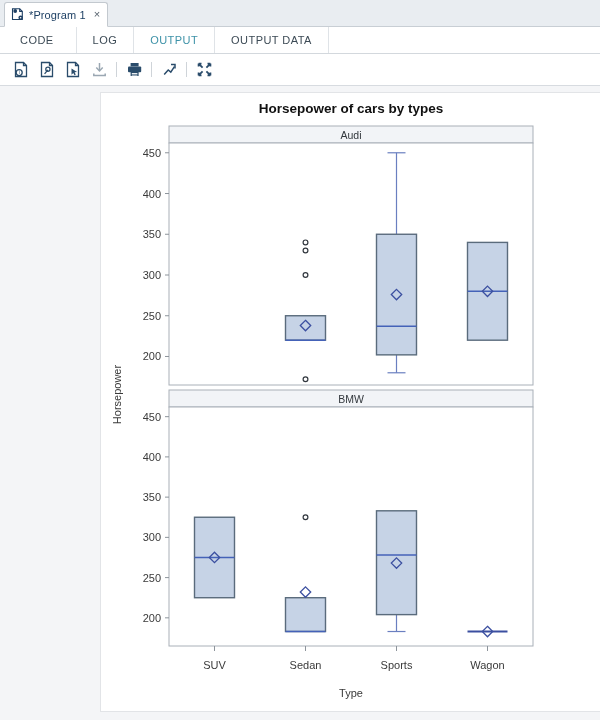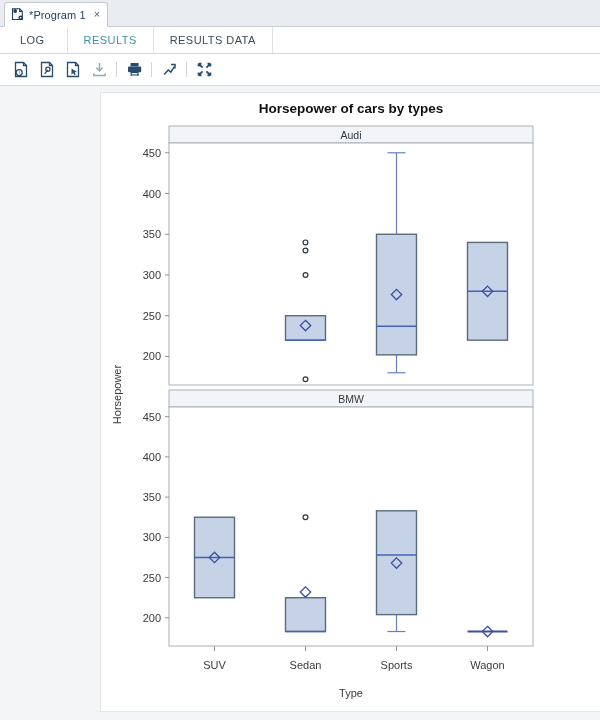--- a/index.html
+++ b/index.html
@@ -111,27 +111,30 @@
           <circle cx="9.6" cy="9.8" r="0.8" fill="#ffffff"></circle>
         </svg>
       </span>
       <span class="doctab-label">*Program 1</span>
       <span class="tabclose">×</span>
     </div>
   </div>
 
   <div class="viewtabs">
     <div class="vtab">
+      <span>CODE</span>
+    </div>
+    <div class="vtab">
       <span>LOG</span>
     </div>
     <div class="vtab active">
-      <span>RESULTS</span>
+      <span>OUTPUT</span>
     </div>
     <div class="vtab">
-      <span>RESULTS DATA</span>
+      <span>OUTPUT DATA</span>
     </div>
     <div class="vtab vtab-filler"></div>
   </div>
 
   <div class="toolbar">
 
     <div class="tbtn">
       <svg width="17" height="17" viewBox="0 0 17 17">
         <path d="M2.5 1.5 h8 l3 3 v11 h-11 z" fill="none" stroke="#2a4c6b" stroke-width="1.3"></path>
         <path d="M10.5 1.5 v3 h3" fill="none" stroke="#2a4c6b" stroke-width="1.3"></path>

